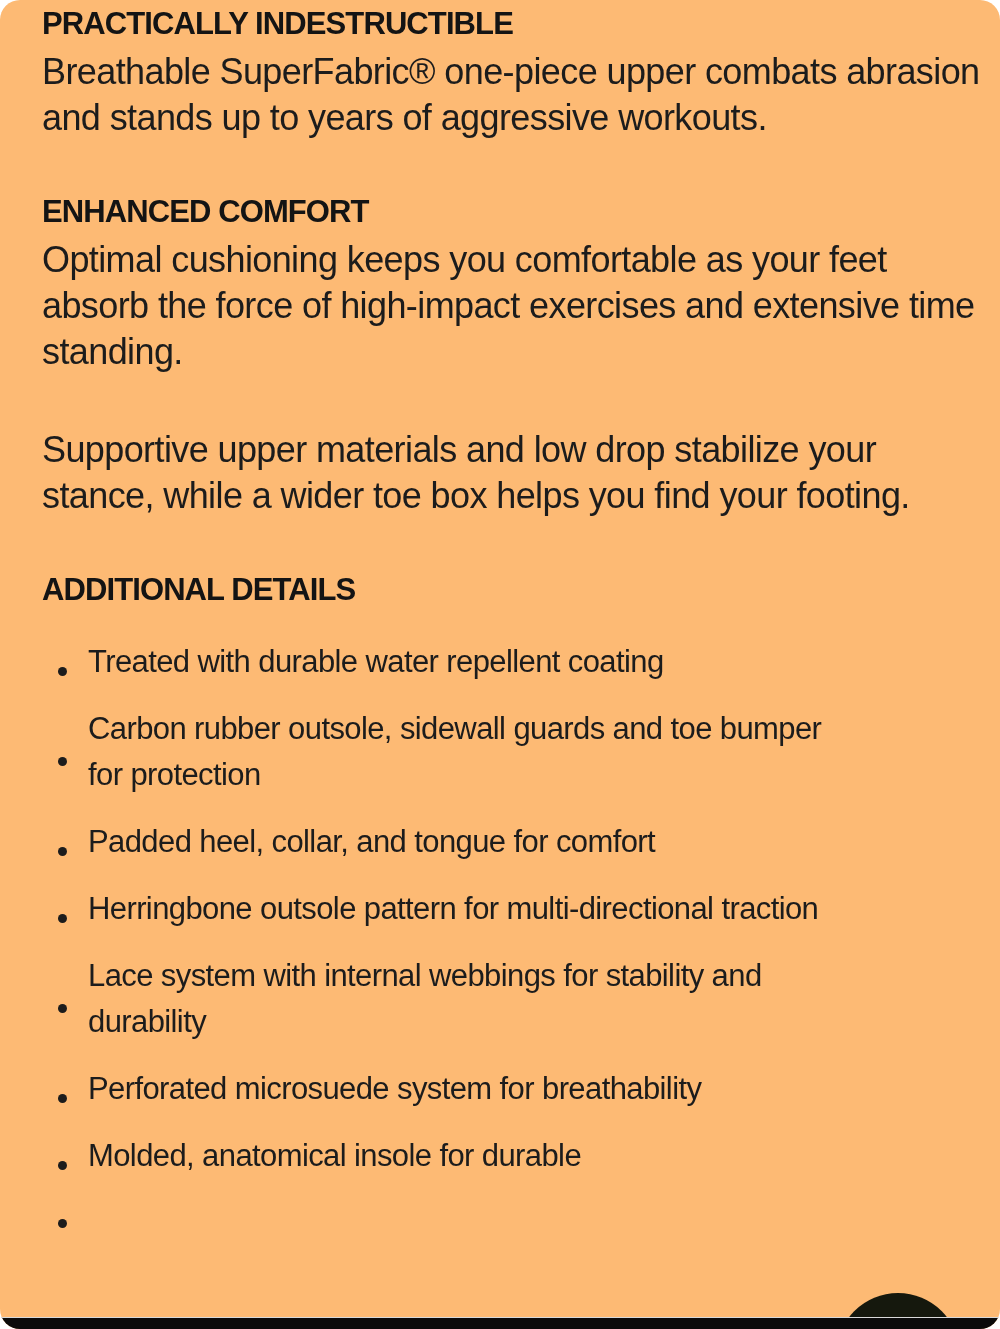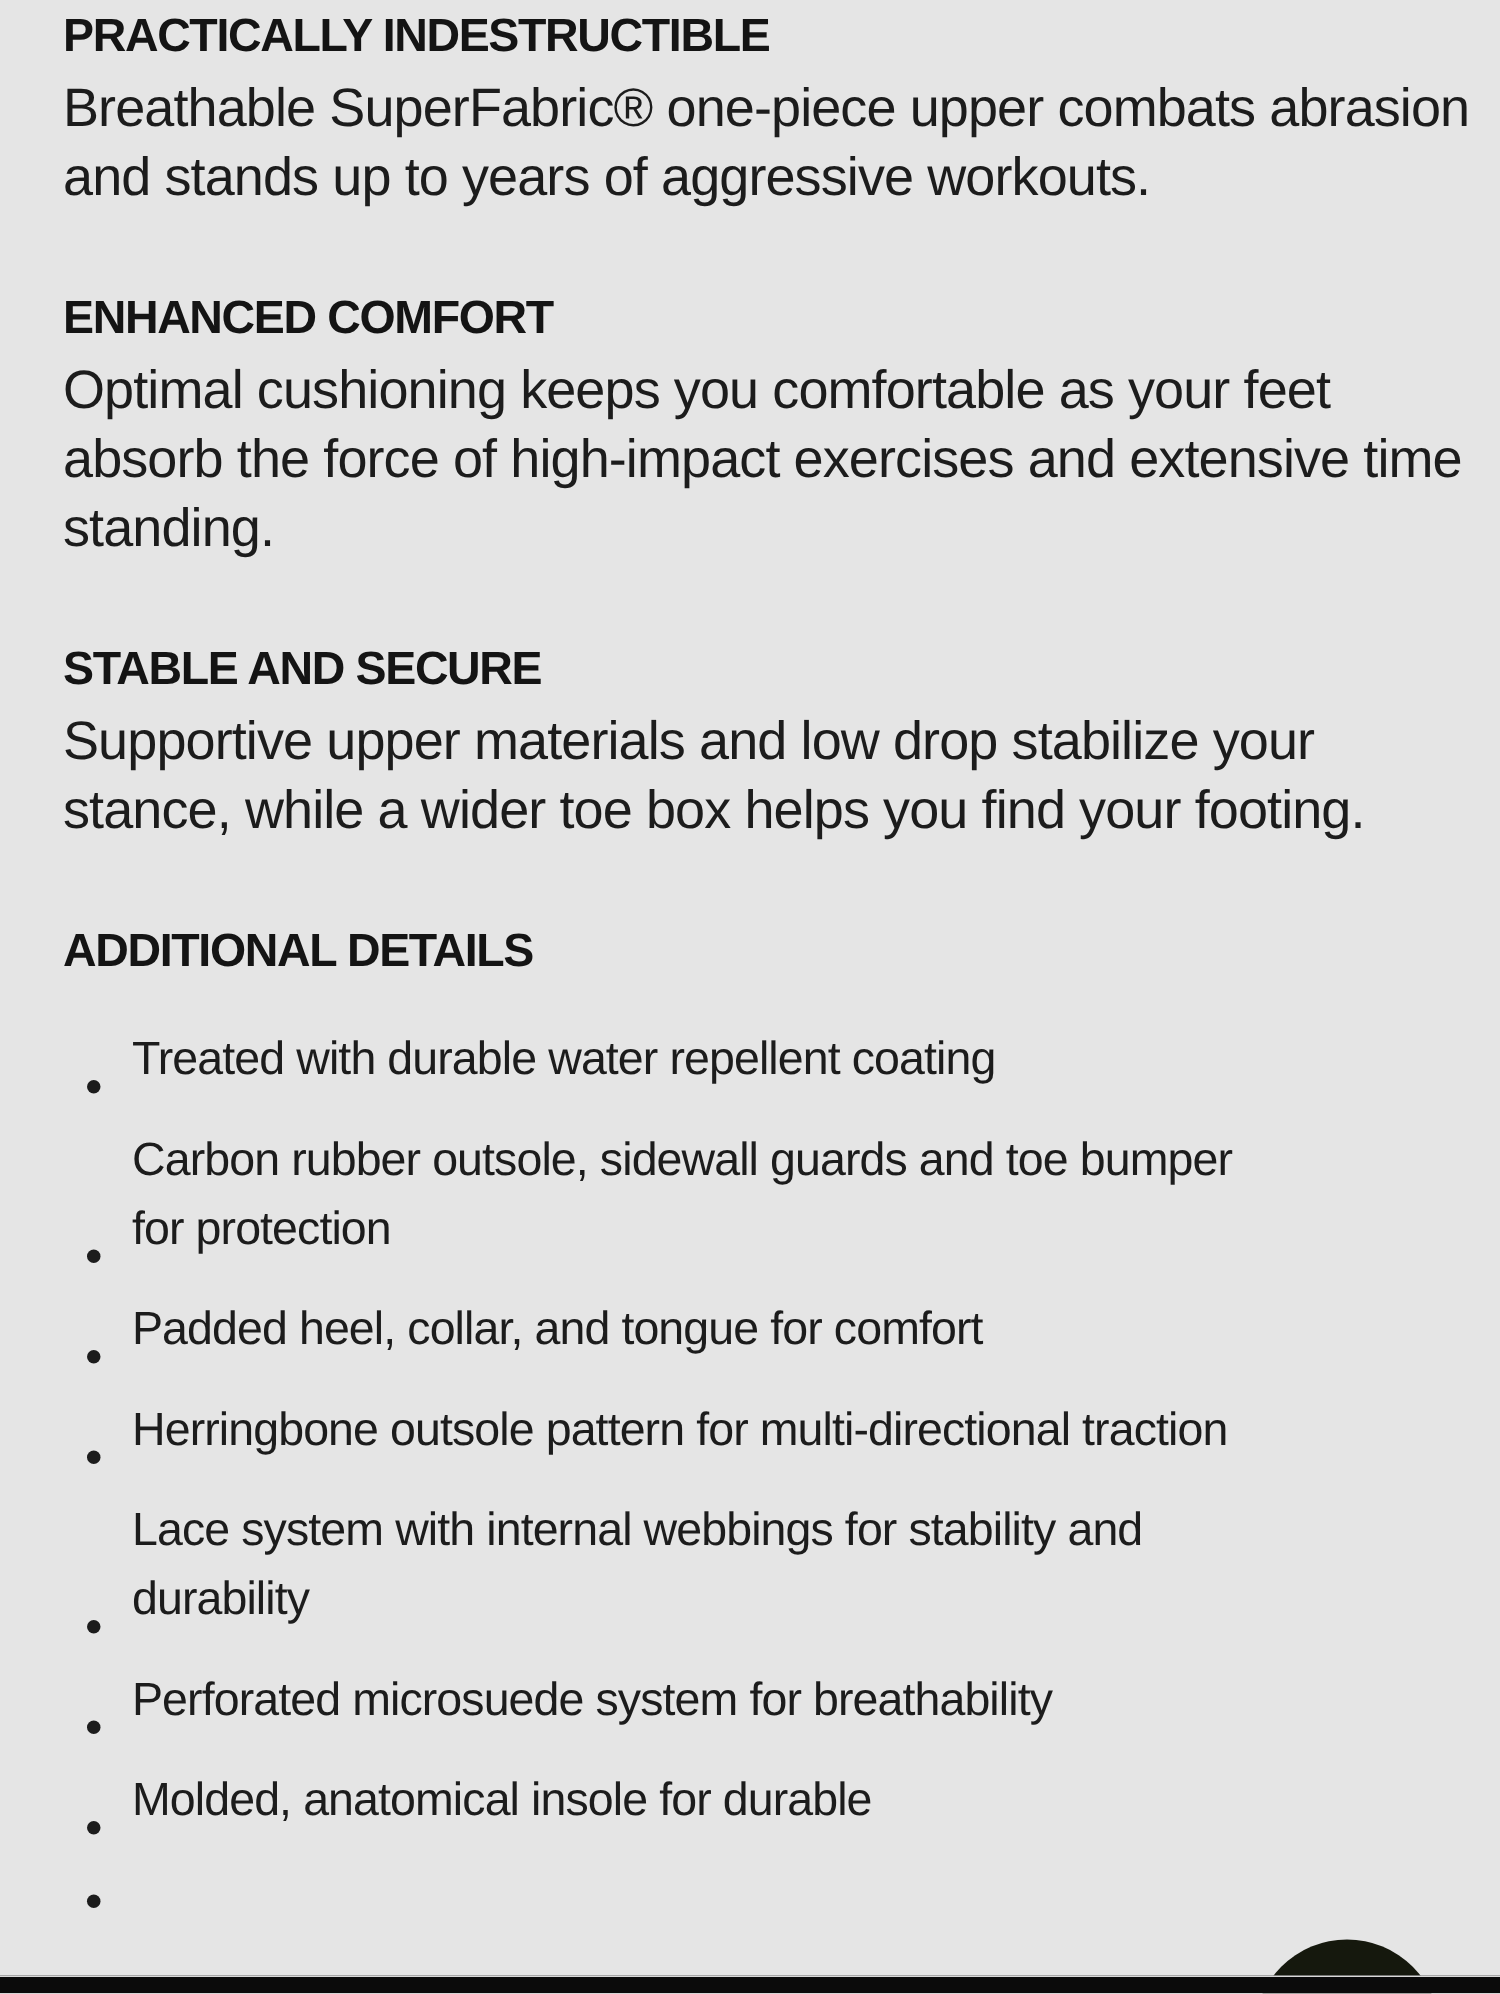--- a/index.html
+++ b/index.html
@@ -1,23 +1,24 @@
 <!DOCTYPE html>
 <html><head>
 <meta charset="utf-8">
 <style>
   html, body { margin: 0; padding: 0; background: #ffffff; }
   .page {
     position: relative;
     width: 1000px;
     height: 1329px;
-    background: #e5e5e5;
+    background: #fdba74;
     overflow: hidden;
     font-family: "Liberation Sans", sans-serif;
     color: #1c1c1c;
+    border-radius: 20px;
   }
   .content { padding: 5px 0 0 42px; }
   .sec { margin-bottom: 52px; }
   .sec h2 {
     margin: 0;
     font-size: 31px;
     font-weight: bold;
     line-height: 38px;
     letter-spacing: -0.9px;
     color: #141414;
@@ -31,21 +32,21 @@
     white-space: pre-line;
     color: #1c1c1c;
   }
   ul.details-list {
     list-style: none;
     margin: 30px 0 0 0;
     padding: 0;
   }
   ul.details-list li {
     display: flex;
-    align-items: flex-end;
+    align-items: center;
     margin-bottom: 21px;
     margin-top: 21px;
   }
   .dot {
     flex: 0 0 9px;
     width: 9px;
     height: 9px;
     border-radius: 50%;
     background: #1c1c1c;
     margin: 19px 21px 0 16px;
@@ -93,21 +94,20 @@
     </section>
 
     <section class="sec">
       <h2>ENHANCED COMFORT</h2>
       <p>Optimal cushioning keeps you comfortable as your feet
 absorb the force of high-impact exercises and extensive time
 standing.</p>
     </section>
 
     <section class="sec">
-      <h2>STABLE AND SECURE</h2>
       <p>Supportive upper materials and low drop stabilize your
 stance, while a wider toe box helps you find your footing.</p>
     </section>
 
     <section class="sec">
       <h2>ADDITIONAL DETAILS</h2>
       <ul class="details-list">
         <li>
           <span class="dot"></span>
           <span class="li-text">Treated with durable water repellent coating</span>

